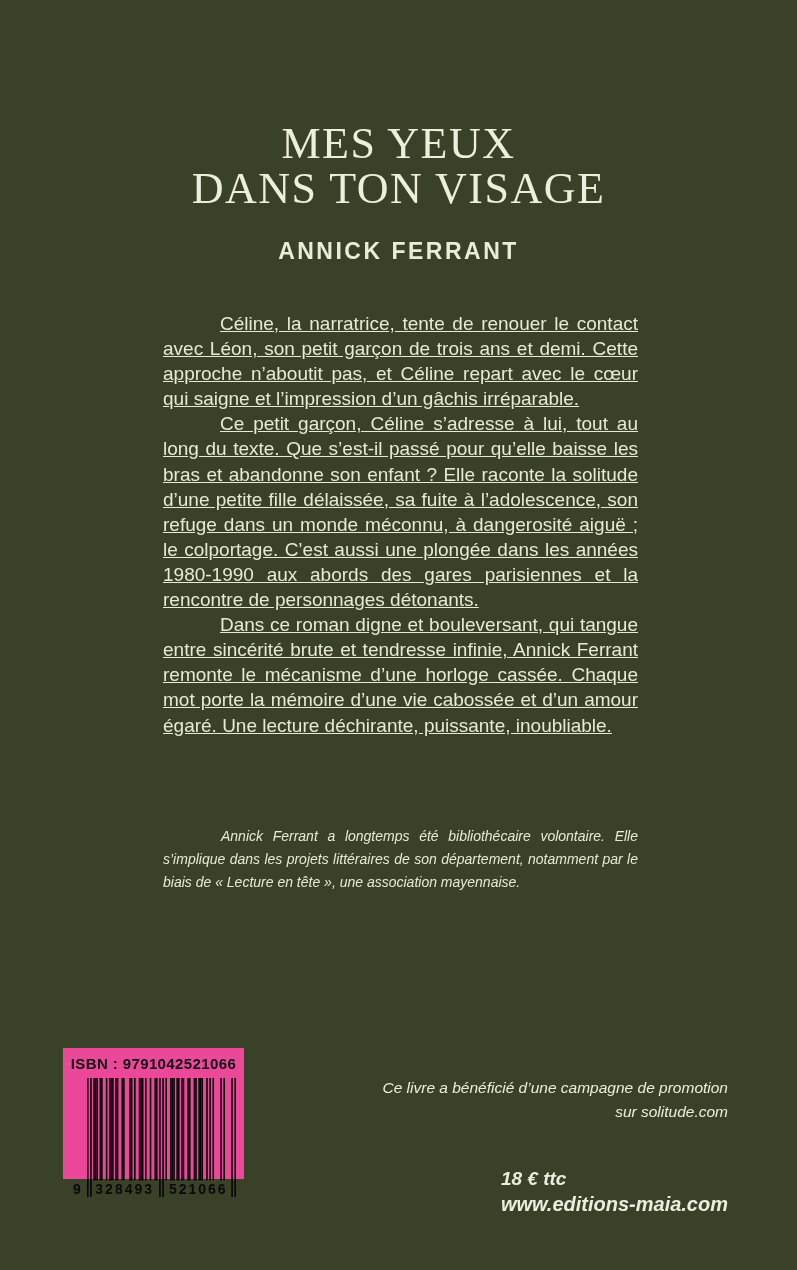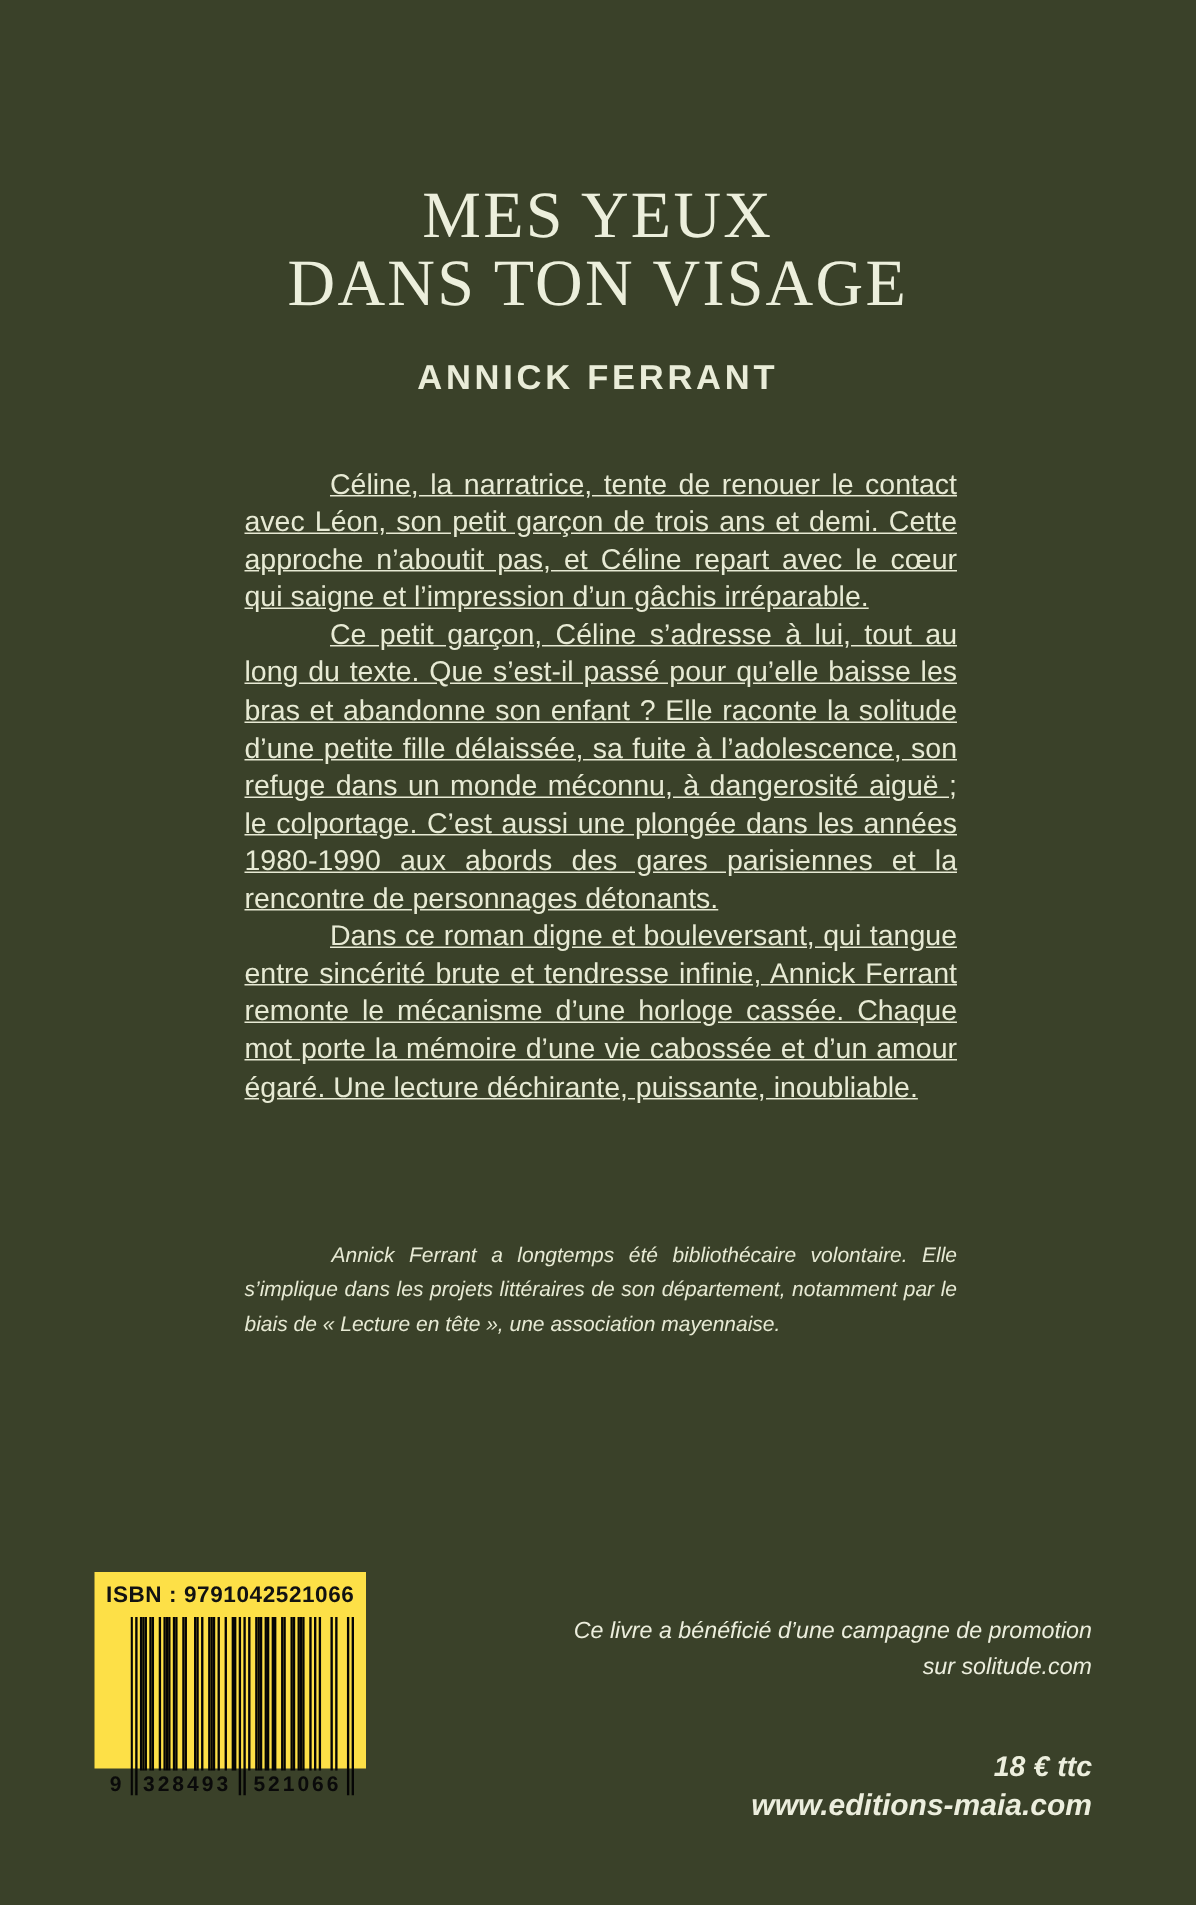--- a/index.html
+++ b/index.html
@@ -68,21 +68,21 @@
   }
   .bio p { margin: 0; text-indent: 58px; }
 
   
   .barcode-box {
     position: absolute;
     left: 63px;
     top: 1048px;
     width: 181px;
     height: 131px;
-    background: #fde047;
+    background: #ec4899;
     box-sizing: border-box;
     padding-top: 7px;
   }
   .isbn-label {
     text-align: center;
     font-size: 15px;
     font-weight: bold;
     letter-spacing: 0.4px;
     color: #121212;
     white-space: nowrap;
@@ -125,21 +125,21 @@
     font-style: italic;
     line-height: 24px;
     color: #eceedd;
   }
 
   
   .pricing {
     position: absolute;
     top: 1167px;
     right: 69px;
-    text-align: right;
+    text-align: left;
     font-weight: bold;
     font-style: italic;
     color: #eceedd;
   }
   .price   { font-size: 19px; line-height: 24px; }
   .website { font-size: 20px; line-height: 26px; }
 </style>
 </head>
 <body>
 

